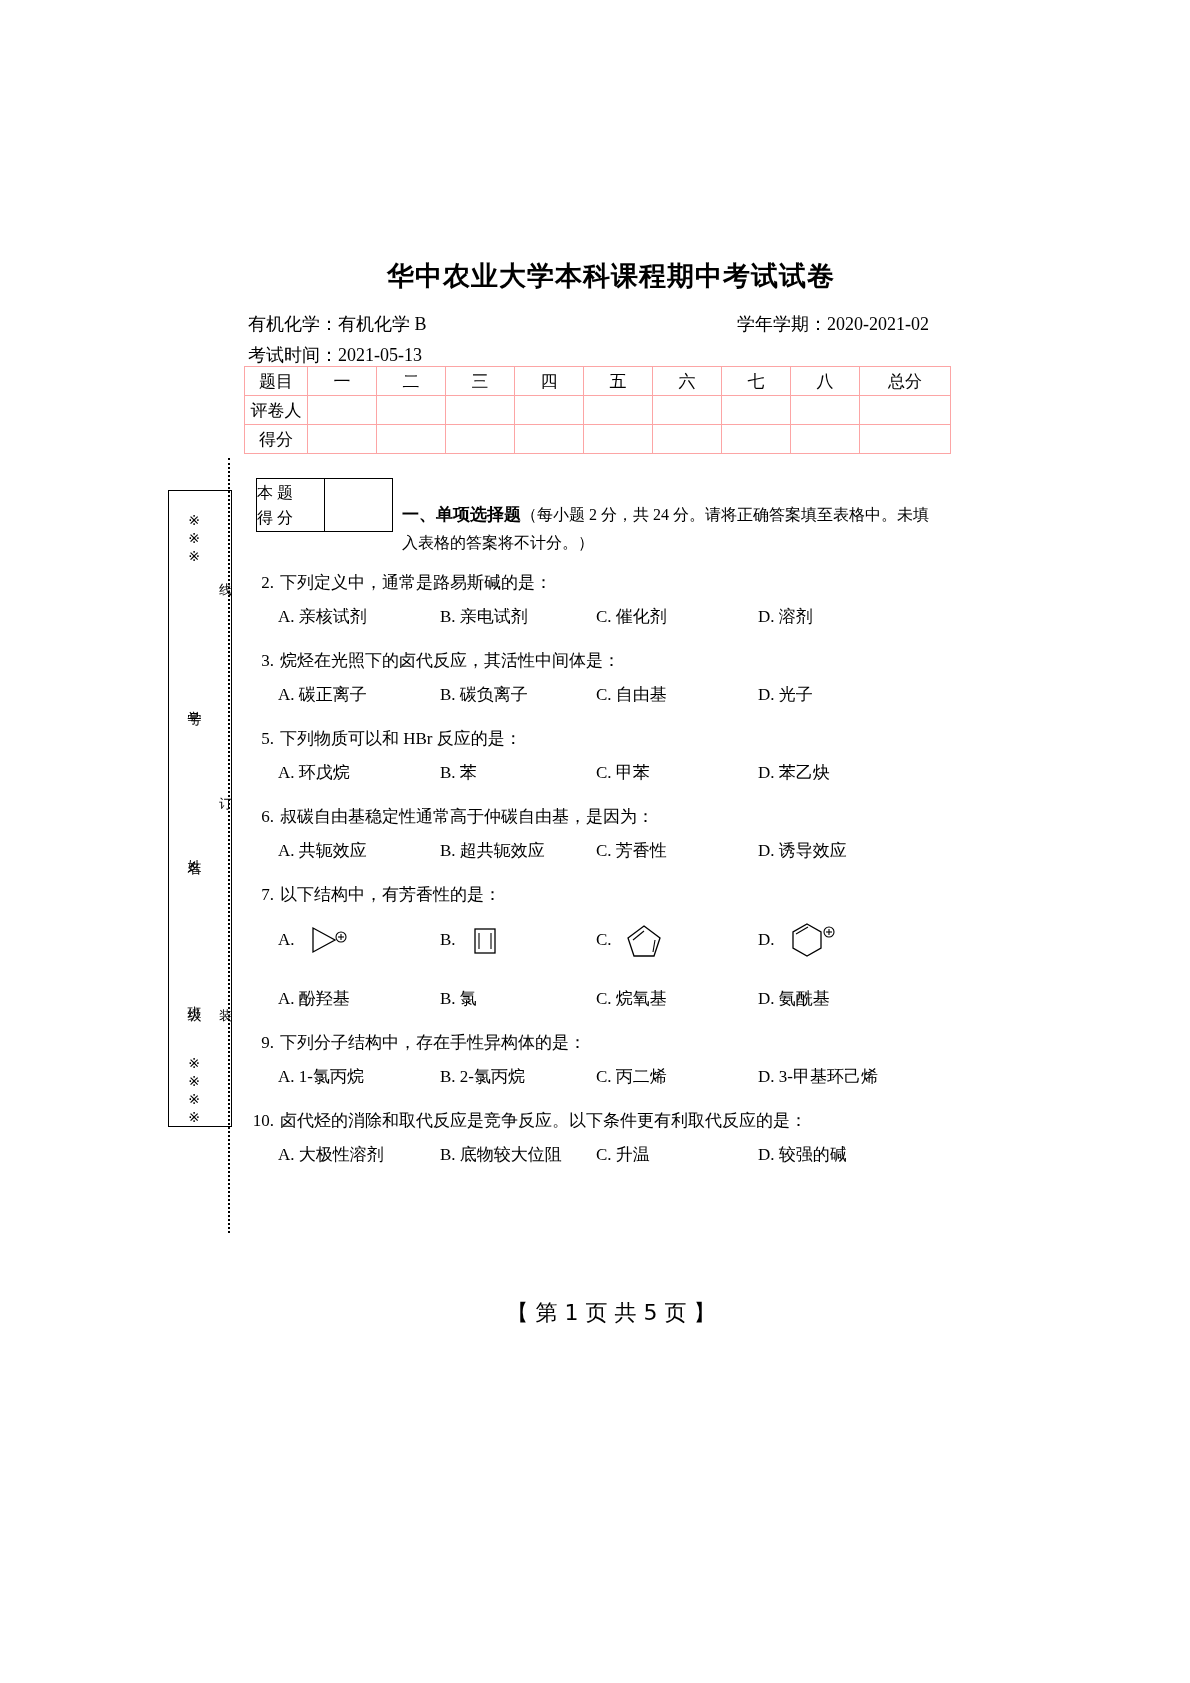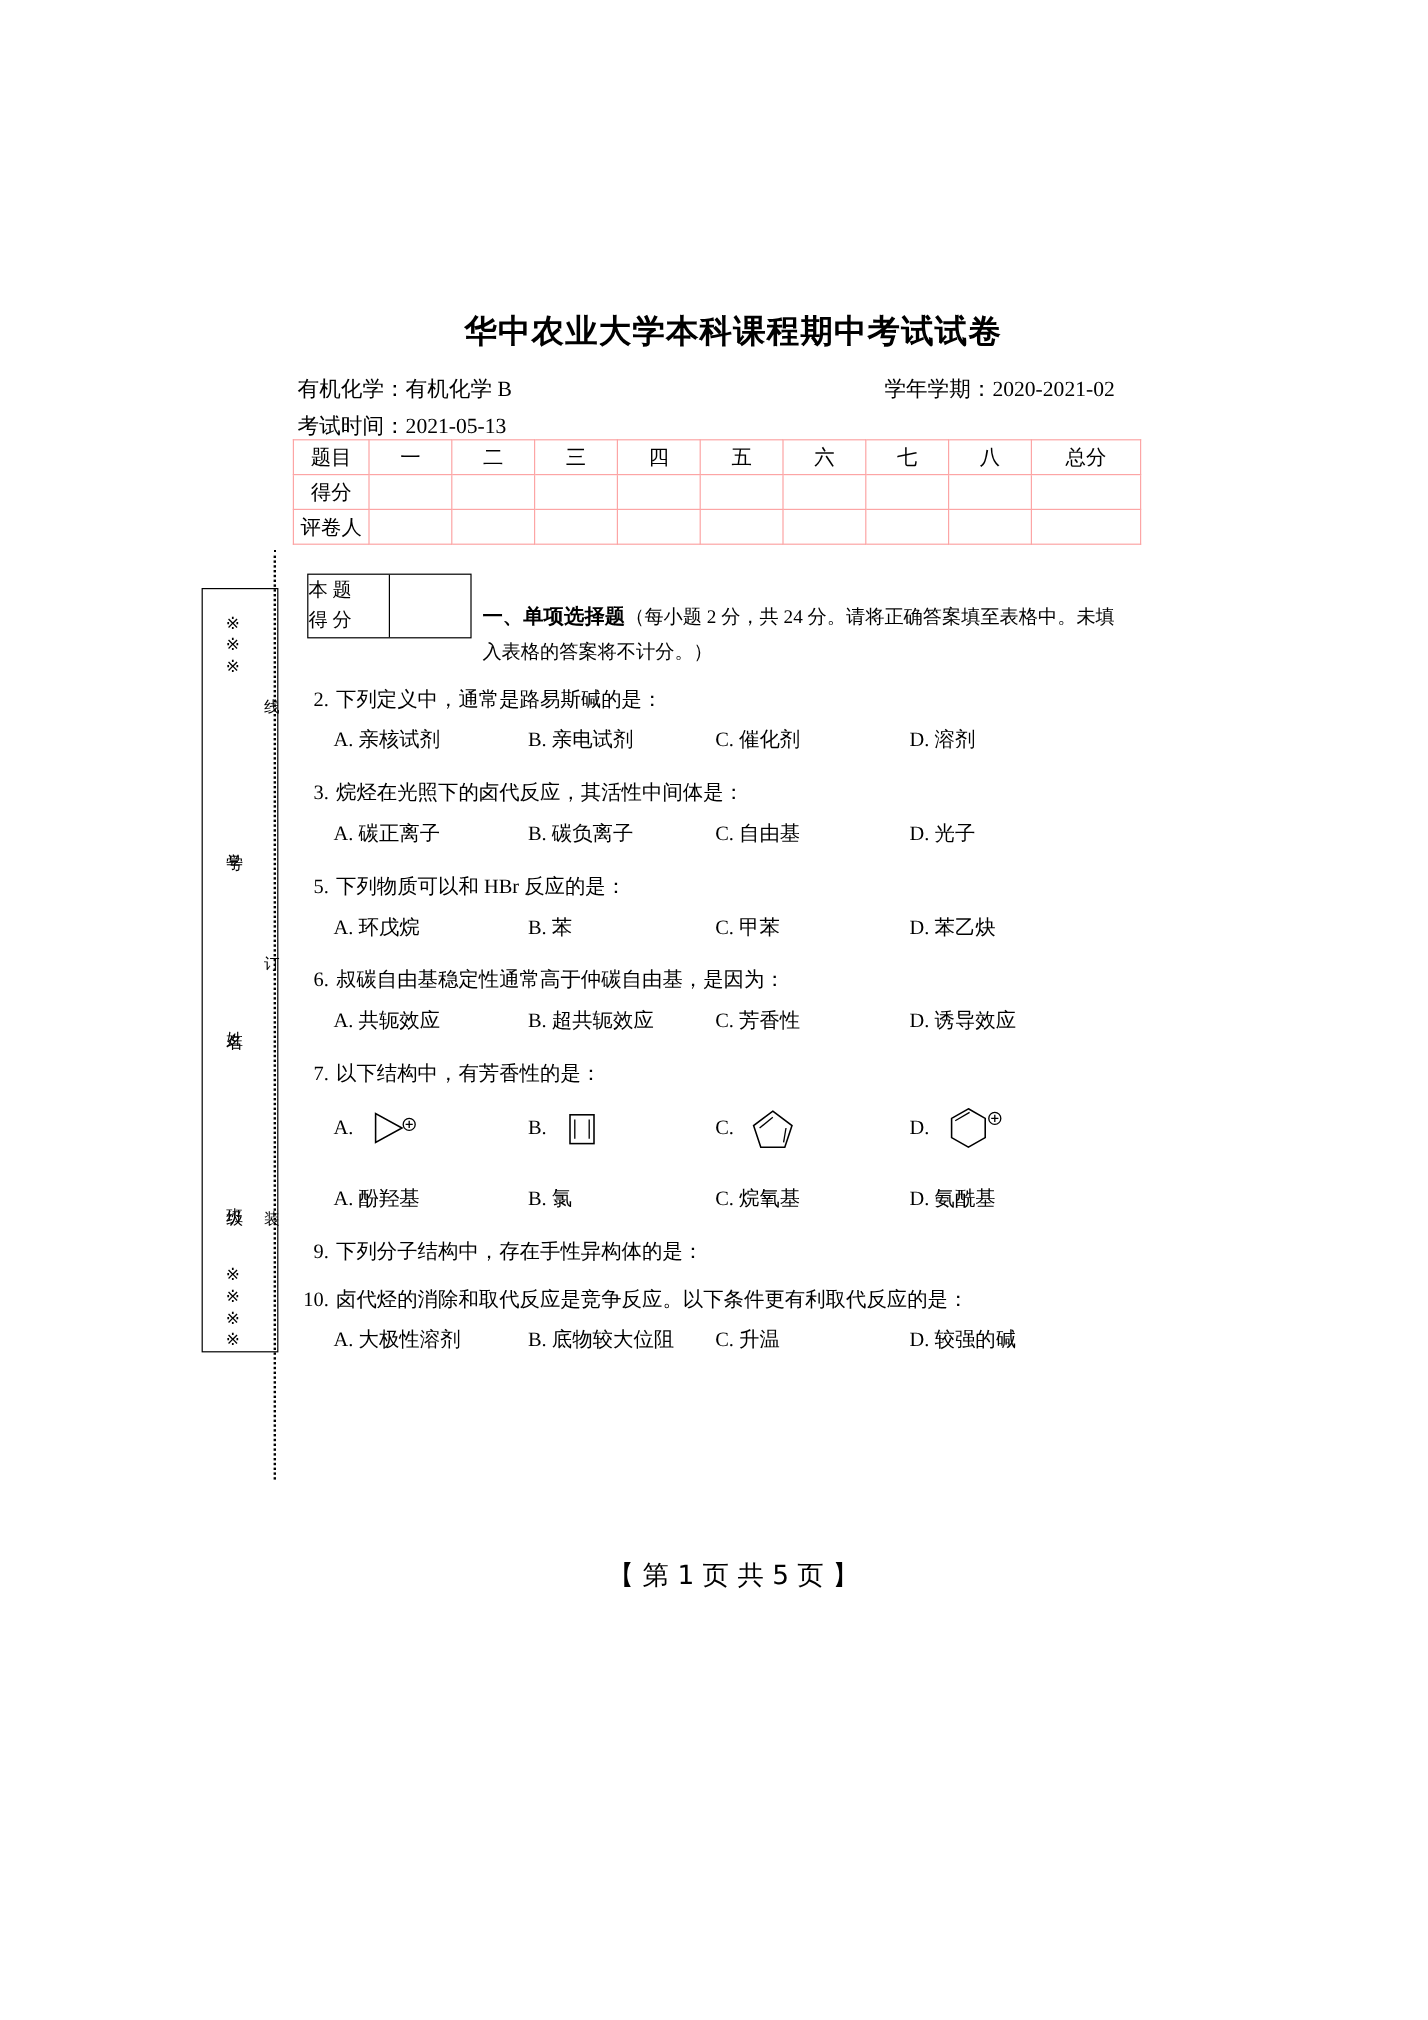--- a/index.html
+++ b/index.html
@@ -227,33 +227,33 @@
         <td class="num-col">二</td>
         <td class="num-col">三</td>
         <td class="num-col">四</td>
         <td class="num-col">五</td>
         <td class="num-col">六</td>
         <td class="num-col">七</td>
         <td class="num-col">八</td>
         <td class="sum-col">总分</td>
       </tr>
       <tr>
-        <td class="head-col">得分</td>
+        <td class="head-col">评卷人</td>
         <td class="num-col"></td>
         <td class="num-col"></td>
         <td class="num-col"></td>
         <td class="num-col"></td>
         <td class="num-col"></td>
         <td class="num-col"></td>
         <td class="num-col"></td>
         <td class="num-col"></td>
         <td class="sum-col"></td>
       </tr>
       <tr>
-        <td class="head-col">评卷人</td>
+        <td class="head-col">得分</td>
         <td class="num-col"></td>
         <td class="num-col"></td>
         <td class="num-col"></td>
         <td class="num-col"></td>
         <td class="num-col"></td>
         <td class="num-col"></td>
         <td class="num-col"></td>
         <td class="num-col"></td>
         <td class="sum-col"></td>
       </tr>
@@ -392,20 +392,26 @@
         <span class="q-opt o1">B. 氯</span>
         <span class="q-opt o2">C. 烷氧基</span>
         <span class="q-opt o3">D. 氨酰基</span>
       </div>
     </div>
 
     <div class="q-item">
       <div class="q-stem">
         <span class="q-num">9.</span><span>下列分子结构中，存在手性异构体的是：</span>
       </div>
+      <div class="q-opts">
+        <span class="q-opt o0">A. 1-氯丙烷</span>
+        <span class="q-opt o1">B. 2-氯丙烷</span>
+        <span class="q-opt o2">C. 丙二烯</span>
+        <span class="q-opt o3">D. 3-甲基环己烯</span>
+      </div>
     </div>
 
     <div class="q-item">
       <div class="q-stem">
         <span class="q-num">10.</span><span>卤代烃的消除和取代反应是竞争反应。以下条件更有利取代反应的是：</span>
       </div>
       <div class="q-opts">
         <span class="q-opt o0">A. 大极性溶剂</span>
         <span class="q-opt o1">B. 底物较大位阻</span>
         <span class="q-opt o2">C. 升温</span>

